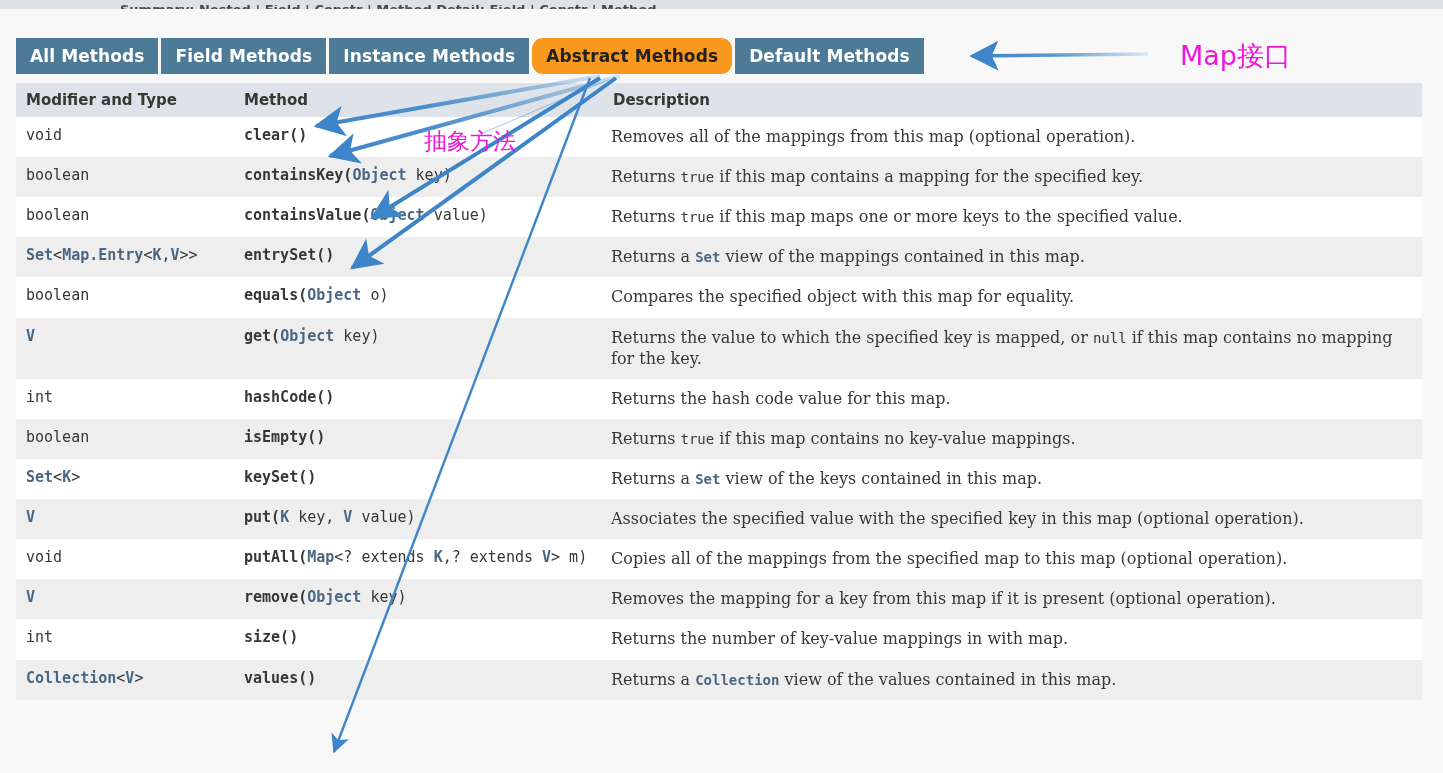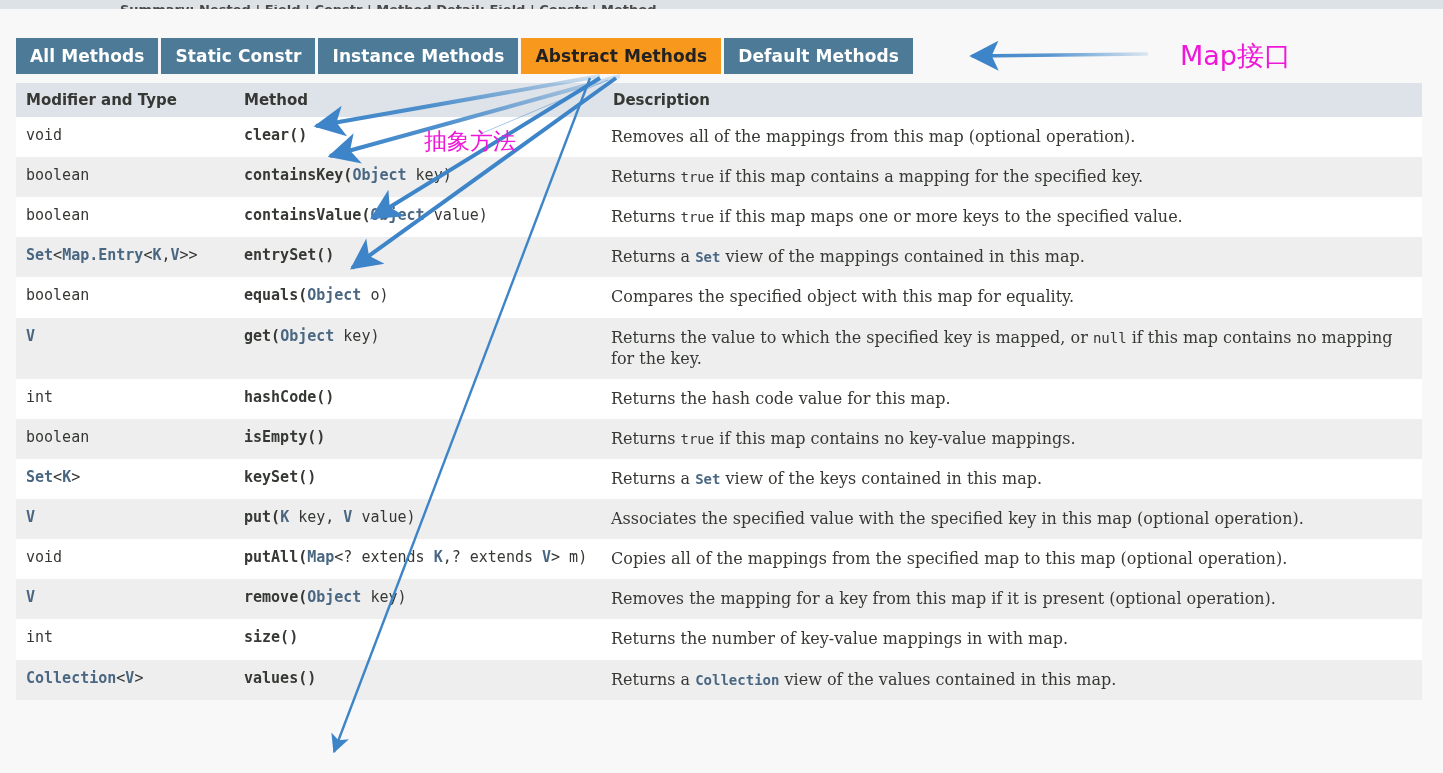--- a/index.html
+++ b/index.html
@@ -56,20 +56,21 @@
     align-items: center;
     padding: 0 14px;
     margin-right: 3px;
     white-space: nowrap;
     cursor: pointer;
     user-select: none;
   }
   .tab.active {
     background: #f8981d;
     color: #222222;
+    border-radius: 11px;
   }
 
   
   #methods-table {
     position: absolute;
     left: 16px; top: 74px;
     width: 1406px;
     border-collapse: collapse;
     table-layout: fixed;
   }
@@ -156,21 +157,21 @@
 
 <div id="topbar">
   <div class="navsliver" style="left:120px;">Summary:   Nested  |  Field  |  Constr  |  Method                 Detail:   Field  |  Constr  |  Method</div>
 
 </div>
 
 <div id="page">
 
   <div id="tabstrip">
       <div class="tab">All Methods</div>
-      <div class="tab">Static Constr</div>
+      <div class="tab">Field Methods</div>
       <div class="tab">Instance Methods</div>
       <div class="tab active">Abstract Methods</div>
       <div class="tab">Default Methods</div>
     </div>
 
   <table id="methods-table">
     <colgroup>
       <col class="c-mod">
         <col class="c-meth">
         <col class="c-desc">

